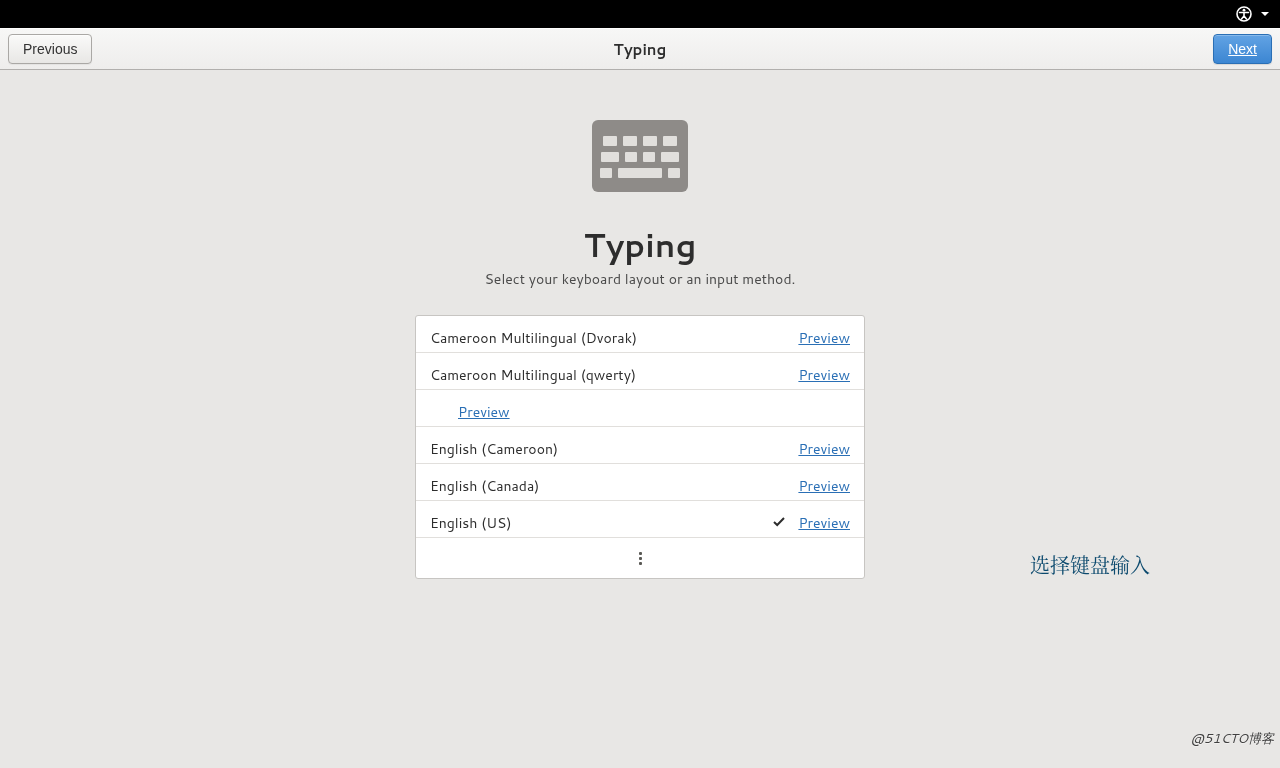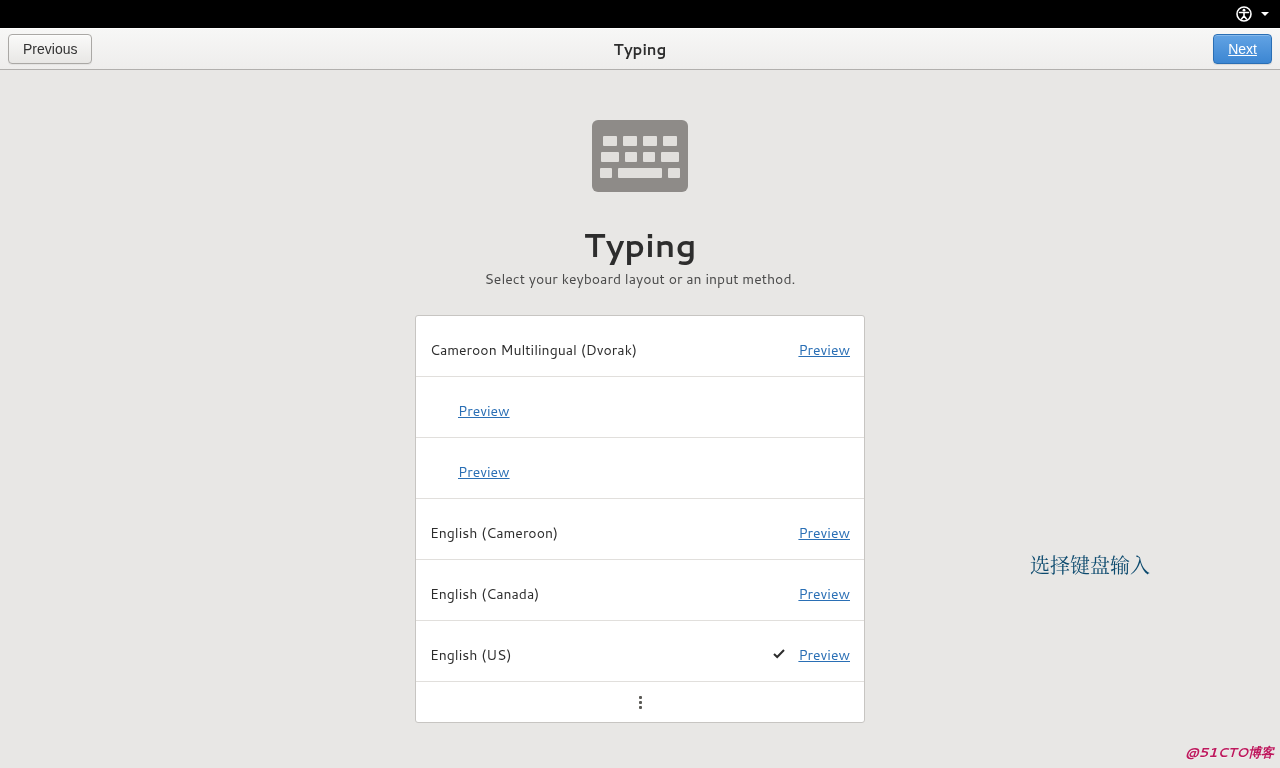--- a/index.html
+++ b/index.html
@@ -99,21 +99,21 @@
   .listbox {
     margin-top: 26px;
     width: 450px;
     background: #fff;
     border: 1px solid #c7c5c2;
     border-radius: 3px;
   }
   .listrow {
     display: flex;
     align-items: center;
-    height: 61px;
+    height: 37px;
     padding: 8px 14px 0 14px;
     border-bottom: 1px solid #e1dfdc;
     font-size: 14px;
     color: #2d2d2d;
     cursor: pointer;
   }
   .listrow:last-child { border-bottom: none; }
   .listrow .label { flex: 1; }
   .listrow .check {
     width: 18px; text-align: center;
@@ -141,26 +141,25 @@
     position: absolute;
     left: 1030px;
     top: 480px;
     color: #0c4a6e;
     font-family: "SimSun","Songti SC","Noto Serif CJK SC",serif;
     font-size: 20px;
   }
   .watermark {
     position: absolute;
     right: 6px;
-    bottom: 6px;
+    bottom: 20px;
     font-size: 13px;
-    color: #be185d;
+    color: #404040;
     font-style: italic;
     text-shadow: 0 1px 0 rgba(255,255,255,0.4);
-    font-weight: bold;
   }
 </style>
 </head>
 <body>
 
 <div class="topbar">
   <div class="topbar-right">
     <span>
       <svg width="16" height="16" viewBox="0 0 16 16">
         <circle cx="8" cy="8" r="7" fill="none" stroke="#fff" stroke-width="1.6"></circle>
@@ -209,20 +208,21 @@
   <div class="page-title">Typing</div>
   <div class="page-sub">Select your keyboard layout or an input method.</div>
 
   <div class="listbox">
     <div class="listrow">
       <span class="label">Cameroon Multilingual (Dvorak)</span>
       <span class="check"></span>
       <a href="#" class="preview">Preview</a>
     </div>
     <div class="listrow">
+      <span class="label">Cameroon Multilingual (qwerty)</span>
       <span class="check"></span>
       <a href="#" class="preview">Preview</a>
     </div>
     <div class="listrow">
       <span class="check"></span>
       <a href="#" class="preview">Preview</a>
     </div>
     <div class="listrow">
       <span class="label">English (Cameroon)</span>
       <span class="check"></span>

